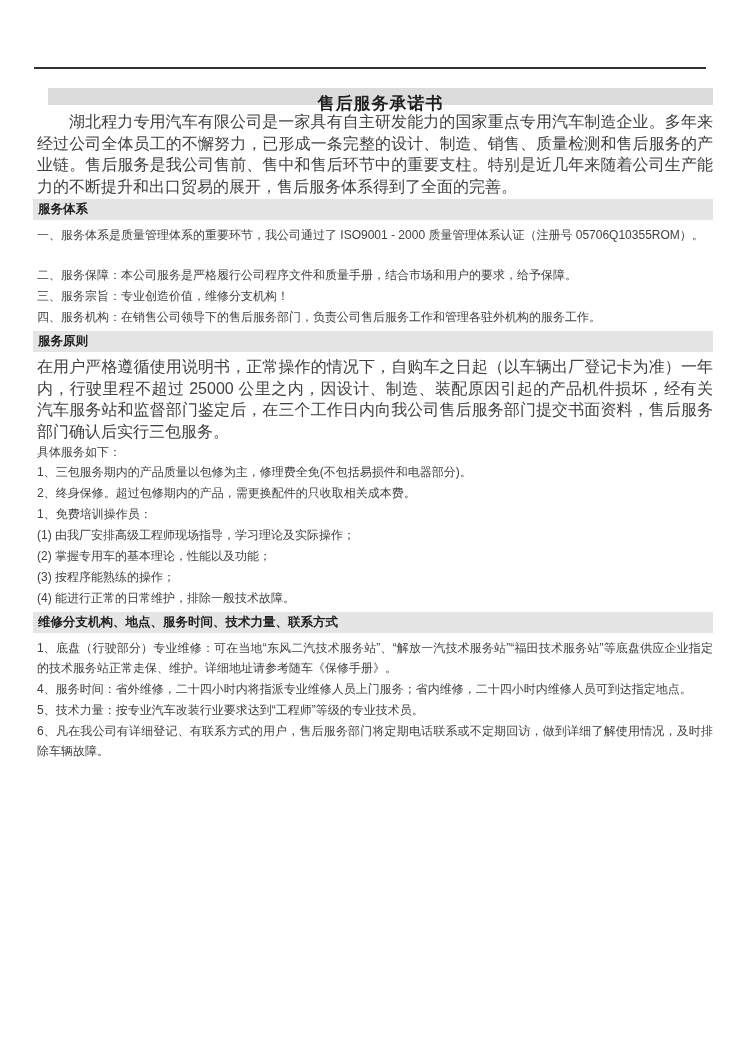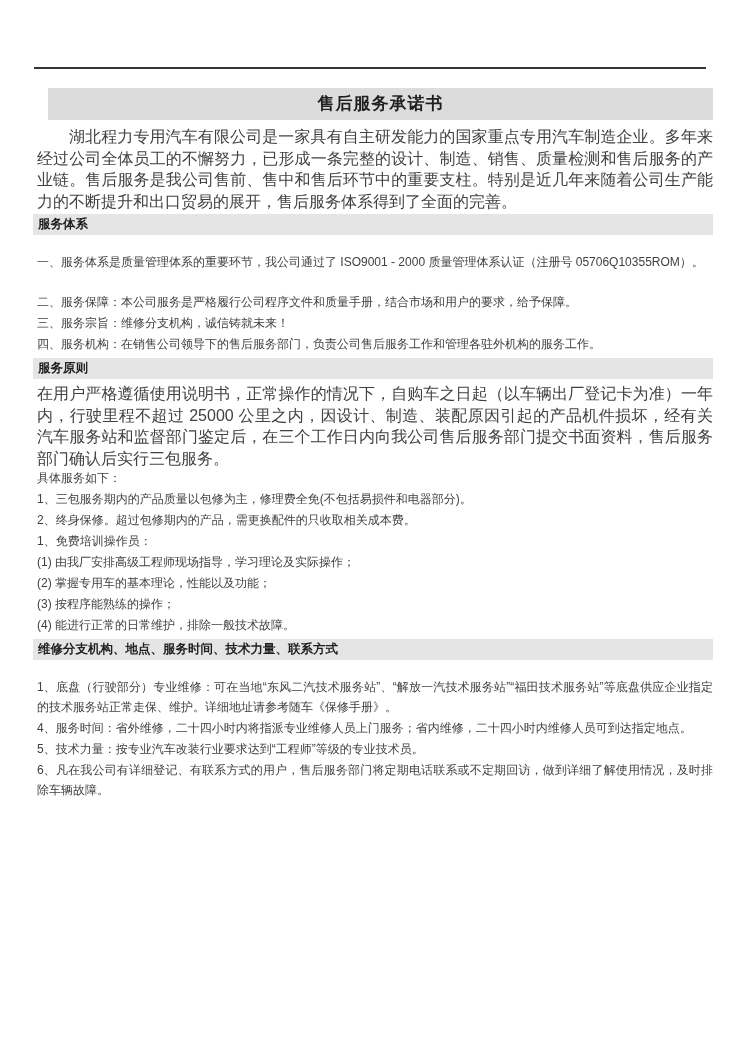--- a/index.html
+++ b/index.html
@@ -18,21 +18,21 @@
   .divider {
     margin: 67px 44px 0 34px;
     border-top: 2px solid #333333;
     height: 0;
   }
   .content {
     margin: 0 37px 0 37px; 
   }
   .title-bar {
     margin: 19px 0 0 11px;
-    height: 32px;
+    height: 17px;
     line-height: 32px;
     background: #dcdcdc;
     text-align: center;
     font-size: 17px;
     font-weight: bold;
     color: #1f1f1f;
     letter-spacing: 1px;
   }
   .intro {
     margin: 6px 0 0 0;
@@ -44,61 +44,60 @@
   .bar {
     margin: 2px 0 0 -4px;
     padding: 0 0 0 5px;
     height: 21px;
     line-height: 21px;
     background: #e5e5e5;
     font-size: 12.5px;
     font-weight: bold;
     color: #1f1f1f;
   }
-  .sec-body { padding-top: 17px; }
+  .sec-body { padding-top: 5px; }
   .item {
     font-size: 12px;
     line-height: 20px;
     margin: 0 0 0 0;
     text-align: justify;
   }
   .item + .item { margin-top: 1px; }
   .item.oneline { white-space: nowrap; }
   .para {
     font-size: 16px;
     line-height: 21.5px;
     text-align: justify;
     margin: 4px 0 0 0;
   }
   .subhead {
     font-size: 12px;
     line-height: 20px;
     margin: 0;
-    font-family: Liberation Mono, monospace;
   }
   .blank-gap { height: 20px; }
   .small-gap { height: 2px; }
 </style>
 </head>
 <body>
 
 <div class="divider"></div>
 
 <div class="content">
 
   <div class="title-bar">售后服务承诺书</div>
 
   <div class="intro">湖北程力专用汽车有限公司是一家具有自主研发能力的国家重点专用汽车制造企业。多年来经过公司全体员工的不懈努力，已形成一条完整的设计、制造、销售、质量检测和售后服务的产业链。售后服务是我公司售前、售中和售后环节中的重要支柱。特别是近几年来随着公司生产能力的不断提升和出口贸易的展开，售后服务体系得到了全面的完善。</div>
 
   <div class="bar">服务体系</div>
   <div class="sec-body">
     <div class="item oneline">一、服务体系是质量管理体系的重要环节，我公司通过了 ISO9001 - 2000 质量管理体系认证（注册号 05706Q10355ROM）。</div>
     <div class="blank-gap"></div>
     <div class="item">二、服务保障：本公司服务是严格履行公司程序文件和质量手册，结合市场和用户的要求，给予保障。</div>
-    <div class="item">三、服务宗旨：维修分支机构，诚信铸就未来！</div>
+    <div class="item">三、服务宗旨：专业创造价值，维修分支机构！</div>
     <div class="item">四、服务机构：在销售公司领导下的售后服务部门，负责公司售后服务工作和管理各驻外机构的服务工作。</div>
   </div>
   <div class="small-gap"></div>
 
   <div class="bar">服务原则</div>
   <div>
     <div class="para">在用户严格遵循使用说明书，正常操作的情况下，自购车之日起（以车辆出厂登记卡为准）一年内，行驶里程不超过 25000 公里之内，因设计、制造、装配原因引起的产品机件损坏，经有关汽车服务站和监督部门鉴定后，在三个工作日内向我公司售后服务部门提交书面资料，售后服务部门确认后实行三包服务。</div>
     <div class="subhead">具体服务如下：</div>
     <div class="item">1、三包服务期内的产品质量以包修为主，修理费全免(不包括易损件和电器部分)。</div>
     <div class="item">2、终身保修。超过包修期内的产品，需更换配件的只收取相关成本费。</div>

